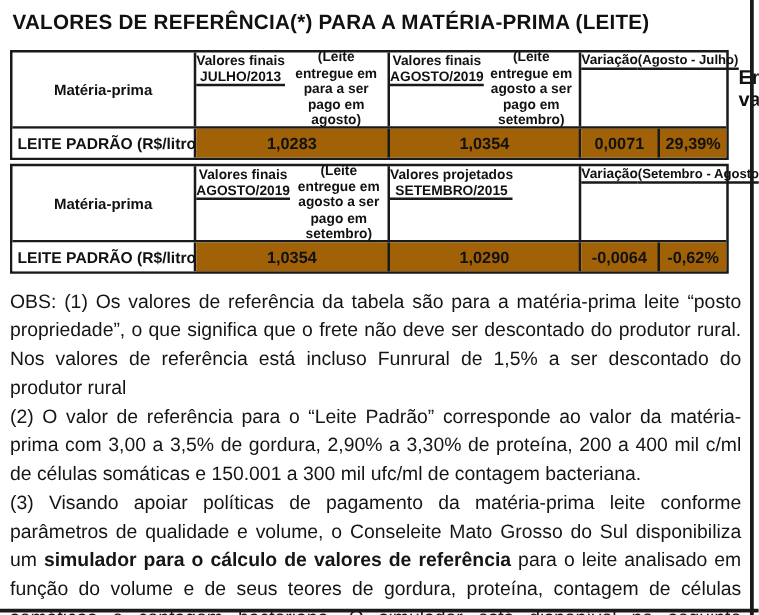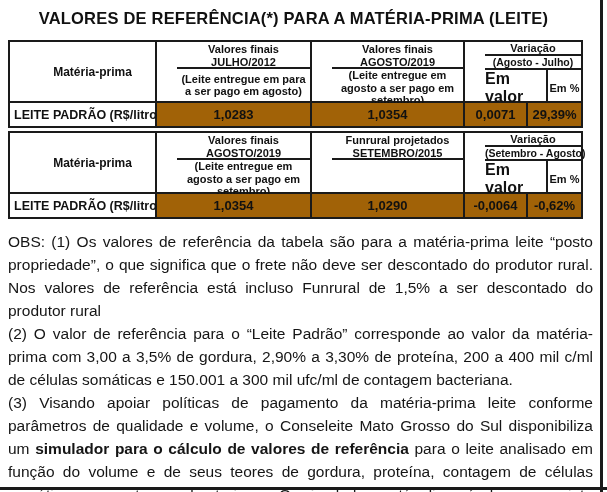--- a/index.html
+++ b/index.html
@@ -23,36 +23,35 @@
     position: absolute; top: 0; right: 4px; width: 3px; height: 492px;
     background: #1a1a1a;
   }
   .page-bottom-rule {
     position: absolute; left: 0; bottom: 2px; width: 607px; height: 3px;
     background: #1a1a1a;
   }
   .title {
     font-size: 16.5px;
     font-weight: bold;
-    text-align: center;
     letter-spacing: 0.2px;
     margin: 2px 30px 0 10px;
     white-space: nowrap;
   }
   
   .tbl {
     width: 575px;
     margin: 0 0 3px 8px;
     border: 2px solid #1a1a1a;
     background: #fff;
     font-weight: bold;
   }
   .tbl.first { margin-top: 12px; }
   .tbl-head { display: flex; height: 59px; }
-  .hc { border-right: 2px solid #1a1a1a; display: flex; flex-direction: column; padding-left: 20px; }
+  .hc { border-right: 2px solid #1a1a1a; display: flex; flex-direction: row; }
   .hc:last-child { border-right: none; }
   .hc-materia { width: 147px; align-items: center; justify-content: center; font-size: 12px; }
   .hc-month { width: 155px; }
   .hc-month2 { width: 153px; }
   .hc-var { width: 116px; }
   .month-top {
     height: 27px; border-bottom: 2px solid #1a1a1a;
     text-align: center; font-size: 11px; line-height: 12.5px; padding-top: 1px;
   }
   .month-sub {
@@ -107,21 +106,21 @@
   <div class="page-bottom-rule"></div>
 
   <div class="title">VALORES DE REFERÊNCIA(*) PARA A MATÉRIA-PRIMA (LEITE)</div>
 
   <div class="tbl first">
     <div class="tbl-head">
       <div class="hc hc-materia">Matéria-prima</div>
       <div class="hc hc-month">
         <div class="month-top">
           <div>Valores finais</div>
-          <div>JULHO/2012</div>
+          <div>JULHO/2013</div>
         </div>
         <div class="month-sub">(Leite entregue em para a ser pago em agosto)</div>
       </div>
       <div class="hc hc-month2">
         <div class="month-top">
           <div>Valores finais</div>
           <div>AGOSTO/2019</div>
         </div>
         <div class="month-sub">(Leite entregue em agosto a ser pago em setembro)</div>
       </div>
@@ -148,21 +147,21 @@
       <div class="hc hc-materia">Matéria-prima</div>
       <div class="hc hc-month">
         <div class="month-top">
           <div>Valores finais</div>
           <div>AGOSTO/2019</div>
         </div>
         <div class="month-sub">(Leite entregue em agosto a ser pago em setembro)</div>
       </div>
       <div class="hc hc-month2">
         <div class="month-top">
-          <div>Funrural projetados</div>
+          <div>Valores projetados</div>
           <div>SETEMBRO/2015</div>
         </div>
       </div>
       <div class="hc hc-var">
         <div class="var-title">Variação</div>
         <div class="var-period">(Setembro - Agosto)</div>
         <div class="var-cols">
           <div class="var-val">Em valor</div>
           <div class="var-pct">Em %</div>
         </div>

